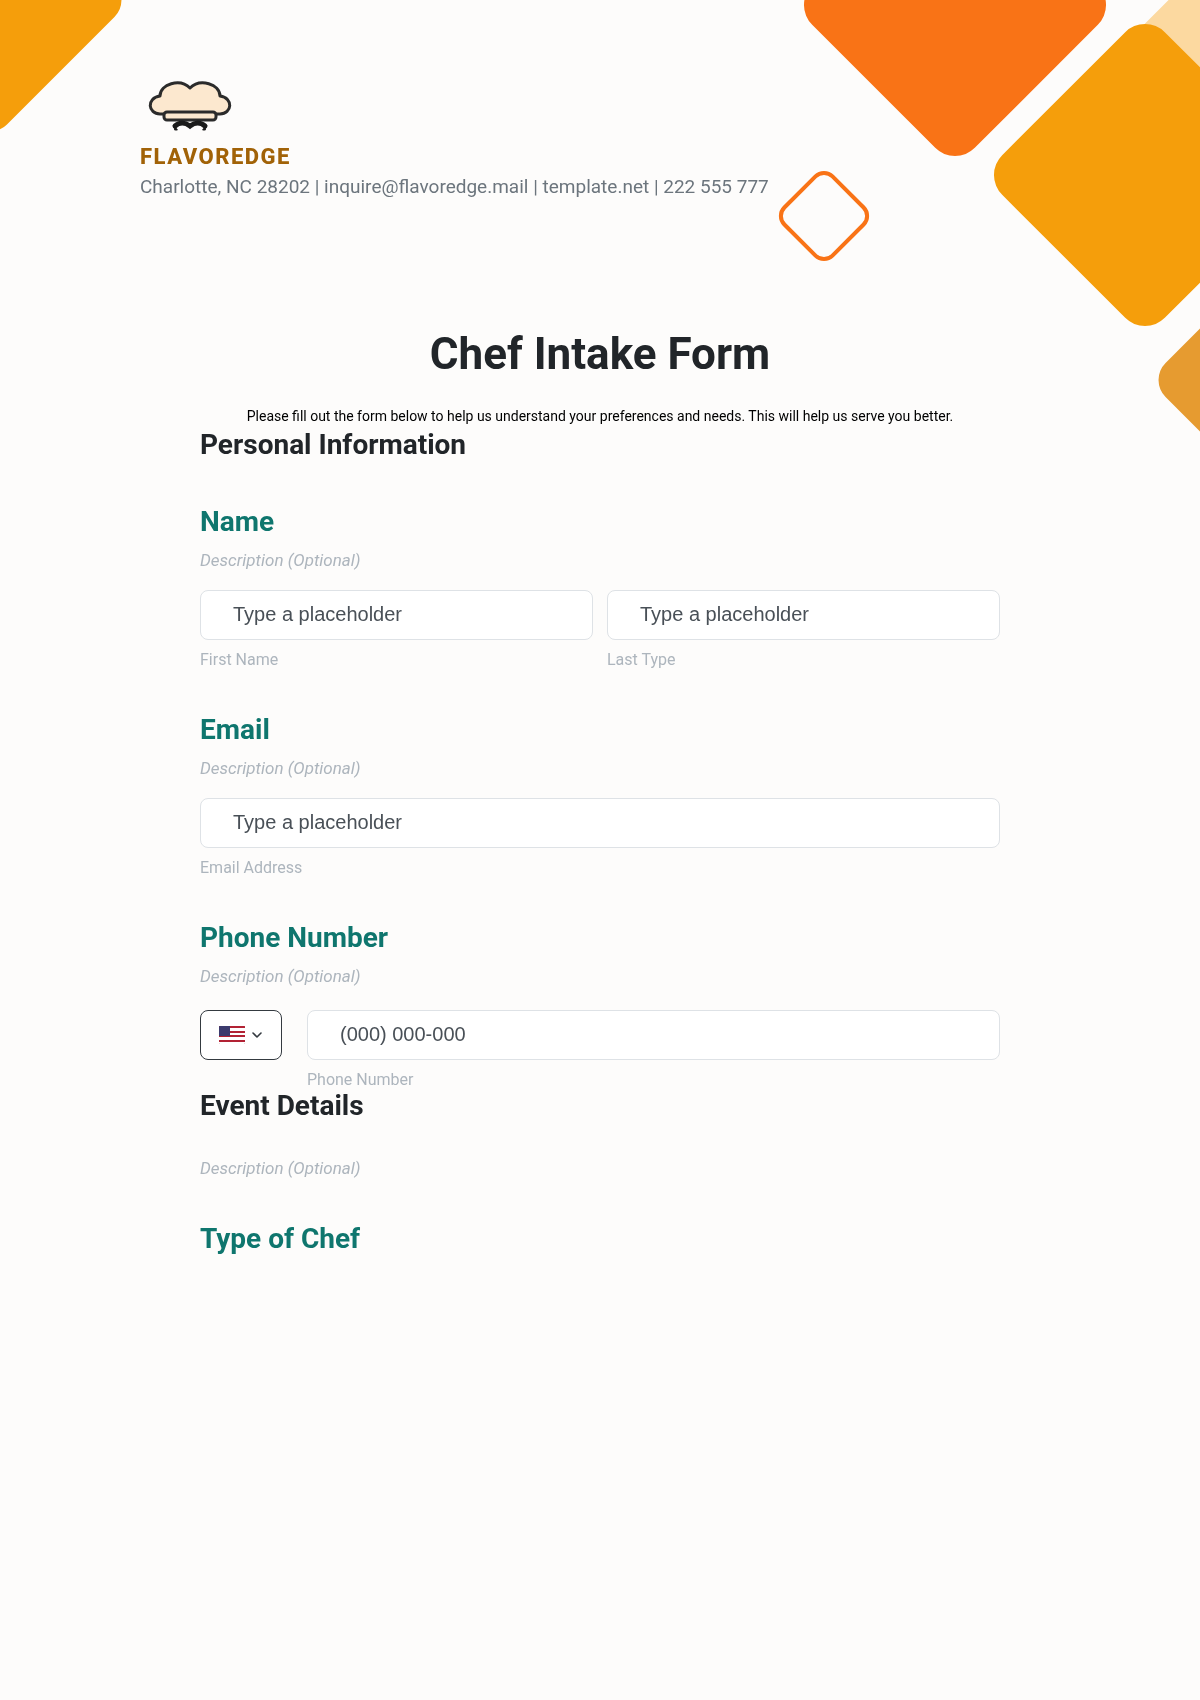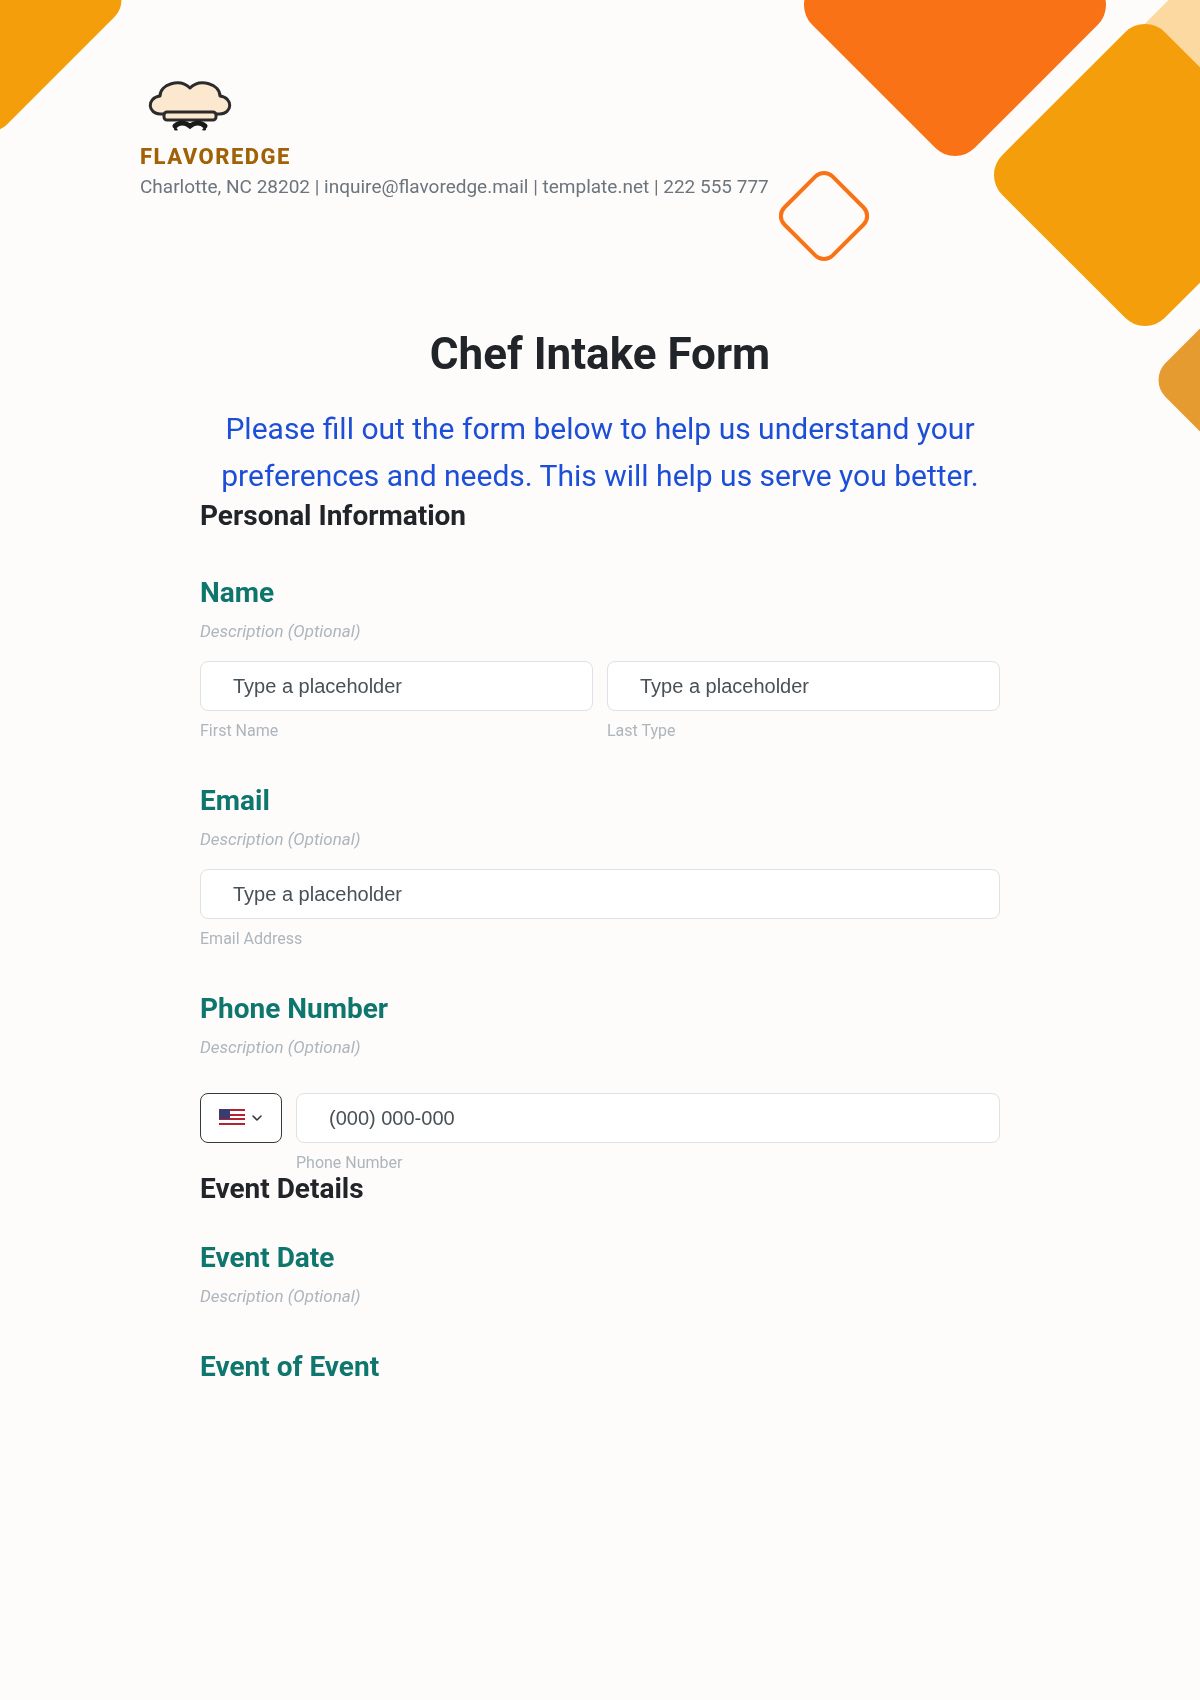--- a/index.html
+++ b/index.html
@@ -39,39 +39,39 @@
 
 .content {
   position: relative;
   width: 800px;
   margin: 130px auto 0;
 }
 .form-title {
   text-align: center; font-size: 44px; font-weight: 700; color: #212529;
 }
 .form-intro {
-  text-align: center; font-size: 30px; color: #1d4ed8; margin-top: 26px; line-height: 1.55;
+  text-align: center; font-size: 14px; color: #000000; margin-top: 26px; line-height: 1.55;
 }
 .section-h {
   font-size: 28px; font-weight: 700; color: #212529;
 }
 .field-block { margin-top: 44px; }
 .field-label { font-size: 28px; font-weight: 700; color: #0f766e; }
 .field-desc { font-size: 17px; font-style: italic; color: #adb5bd; margin-top: 12px; }
 .row { display: flex; gap: 14px; margin-top: 20px; }
 .col { flex: 1; display: flex; flex-direction: column; }
 .input {
   width: 100%; height: 50px; border: 1px solid #dee2e6; border-radius: 8px;
   padding: 0 32px; font-size: 20px; color: #212529; background: #fff;
   outline: none;
 }
 .input::placeholder { color: #495057; }
 .sublabel { font-size: 16px; color: #adb5bd; margin-top: 10px; }
 
-.phone-row { display: flex; gap: 14px; margin-top: 36px; align-items: flex-start; }
+.phone-row { display: flex; gap: 25px; margin-top: 24px; align-items: flex-start; }
 .country-sel {
   width: 82px; height: 50px; border: 1.5px solid #343a40; border-radius: 8px;
   background: #fff; display: flex; align-items: center; justify-content: center; gap: 6px;
 }
 .flag-us { width: 26px; height: 18px; position: relative; background: #b22234; border-radius: 1px; overflow: hidden; }
 .flag-us::before {
   content: ""; position: absolute; inset: 0;
   background: repeating-linear-gradient(#b22234 0 2.3px, #fff 2.3px 4.6px);
 }
 .flag-us::after {
@@ -149,20 +149,19 @@
       <div class="phone-col">
         <input class="input" placeholder="(000) 000-000" style="">
         <div class="sublabel">Phone Number</div>
       </div>
     </div>
   </div>
 
   <h2 class="section-h">Event Details</h2>
 
   <div class="field-block" style="margin-top:36px">
-    <div class="field-label">Event Date</div>
     <div class="field-desc">Description (Optional)</div>
   </div>
 
   <div class="field-block">
-    <div class="field-label">Event of Event</div>
+    <div class="field-label">Type of Chef</div>
   </div>
 </div>
 
 </body></html>

